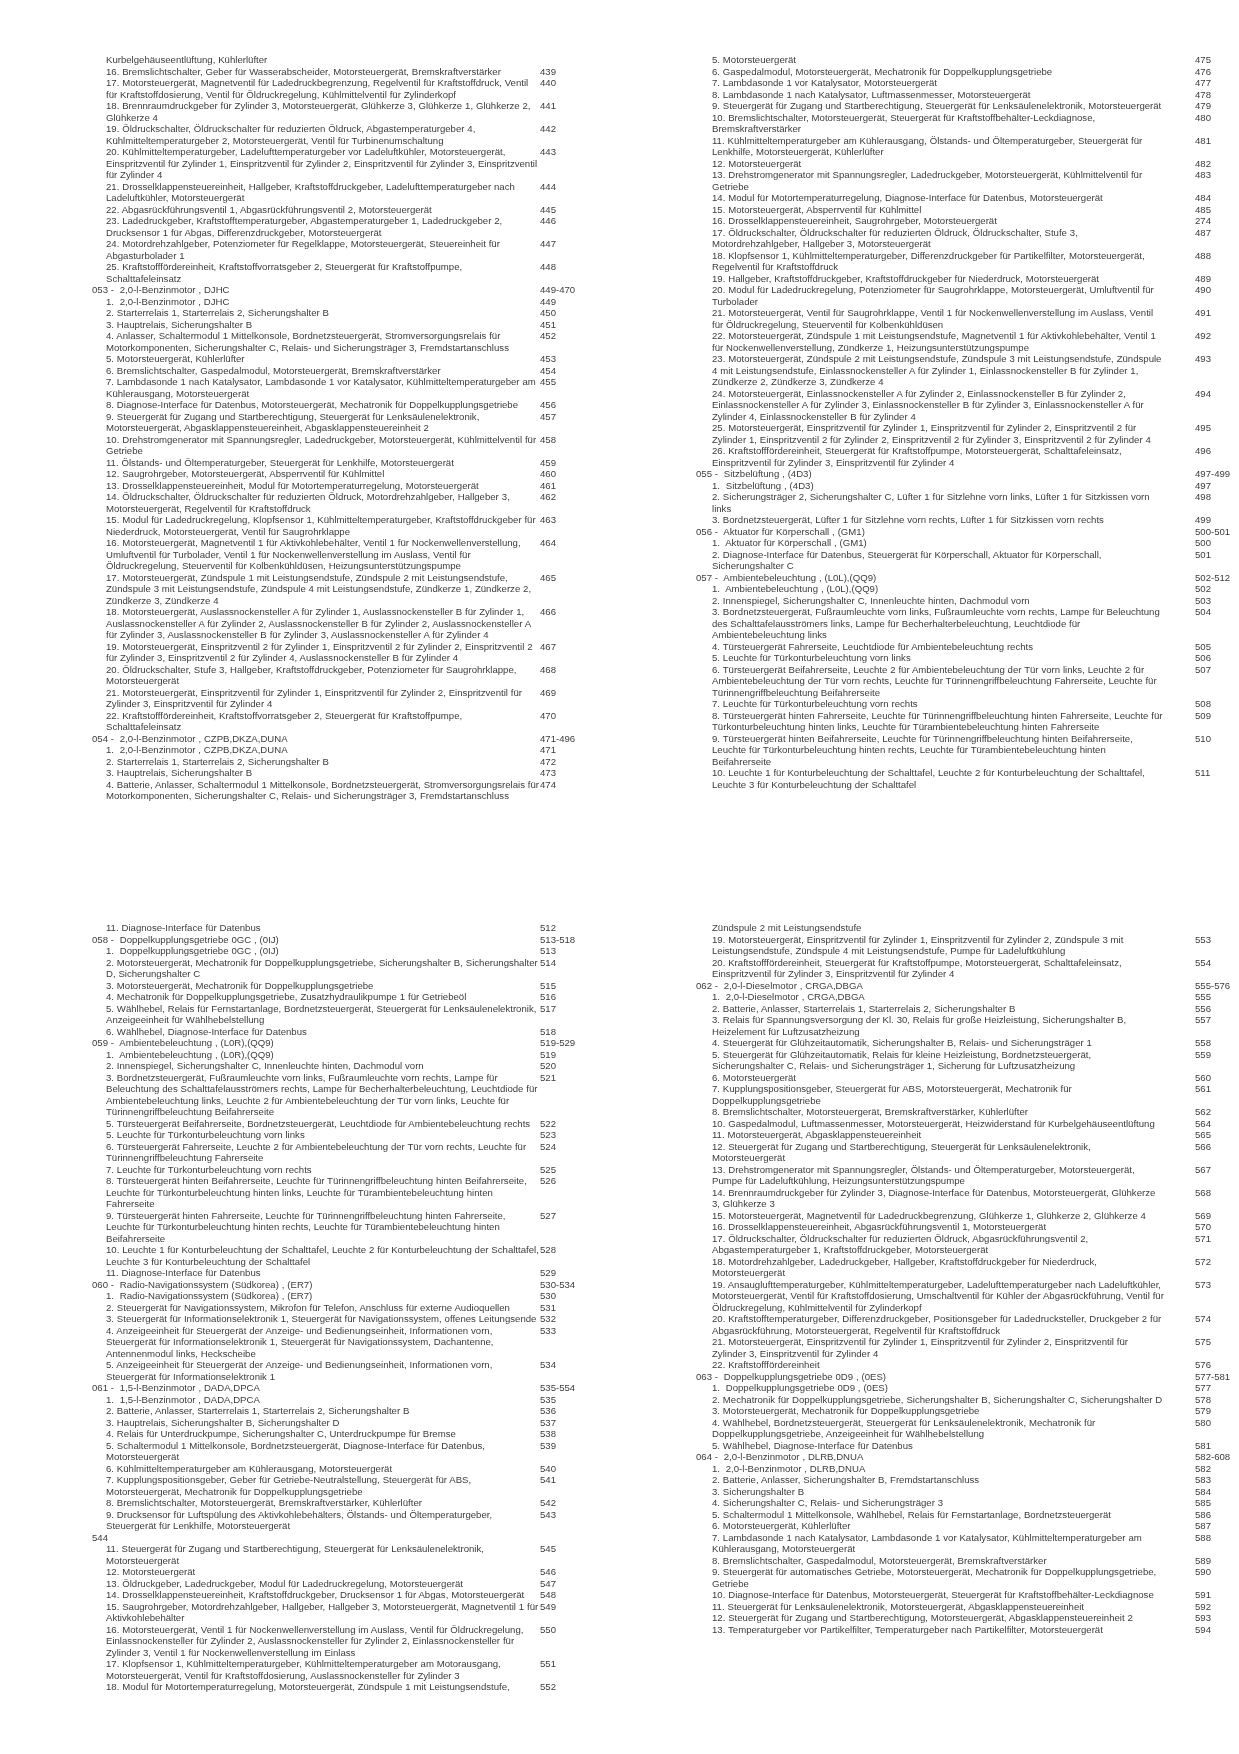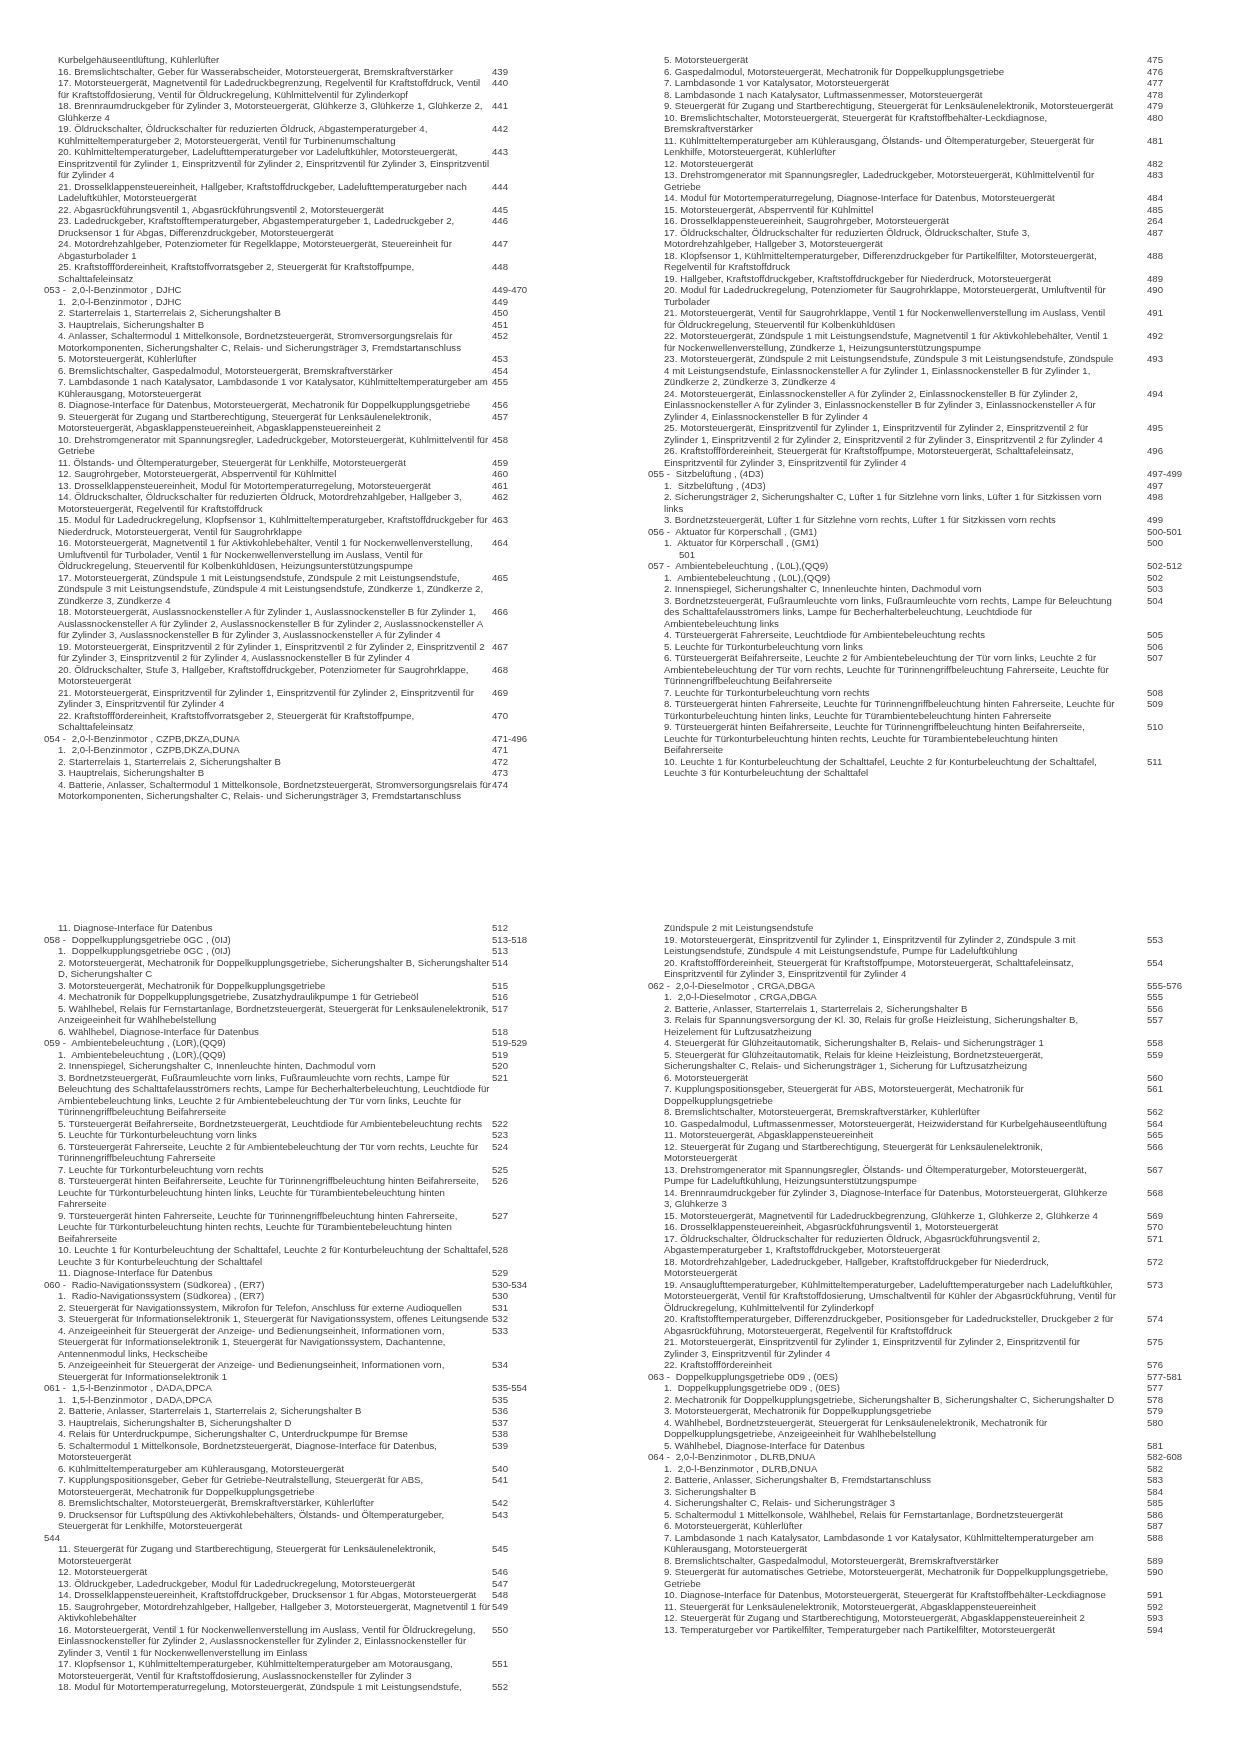--- a/index.html
+++ b/index.html
@@ -10,21 +10,21 @@
     font-size: 9.6px;
     line-height: 11.5px;
     color: #3c3c3c;
     position: relative;
     overflow: hidden;
   }
   .page { position: absolute; inset: 0; }
   .half { position: absolute; left: 0; width: 1239px; }
   #half-0 { top: 54px; }
   #half-1 { top: 922px; }
-  .col { position: absolute; top: 0; }
+  .col { position: absolute; top: 0; margin-left: 48px; }
   .col-left  { left: 44px;  width: 545px; }
   .col-right { left: 648px; width: 560px; }
   .entry { display: flex; align-items: flex-start; }
   .txt { white-space: pre-wrap; word-spacing: 0.2px; }
   .col-left  .txt { flex: 0 0 448px; box-sizing: border-box; }
   .col-right .txt { flex: 0 0 468px; box-sizing: border-box; }
   .col-left  .entry.item .txt, .col-left  .entry.cont .txt { padding-left: 14px; }
   .col-right .entry.item .txt, .col-right .entry.cont .txt { padding-left: 16px; }
   .pg { white-space: nowrap; }
   .col-right .pg { margin-left: 31px; }
@@ -232,21 +232,21 @@
         <div class="entry item">
           <div class="txt">14. Modul für Motortemperaturregelung, Diagnose-Interface für Datenbus, Motorsteuergerät</div>
           <div class="pg">484</div>
         </div>
         <div class="entry item">
           <div class="txt">15. Motorsteuergerät, Absperrventil für Kühlmittel</div>
           <div class="pg">485</div>
         </div>
         <div class="entry item">
           <div class="txt">16. Drosselklappensteuereinheit, Saugrohrgeber, Motorsteuergerät</div>
-          <div class="pg">264</div>
+          <div class="pg">274</div>
         </div>
         <div class="entry item">
           <div class="txt">17. Öldruckschalter, Öldruckschalter für reduzierten Öldruck, Öldruckschalter, Stufe 3, Motordrehzahlgeber, Hallgeber 3, Motorsteuergerät</div>
           <div class="pg">487</div>
         </div>
         <div class="entry item">
           <div class="txt">18. Klopfsensor 1, Kühlmitteltemperaturgeber, Differenzdruckgeber für Partikelfilter, Motorsteuergerät, Regelventil für Kraftstoffdruck</div>
           <div class="pg">488</div>
         </div>
         <div class="entry item">
@@ -299,20 +299,21 @@
         </div>
         <div class="entry section">
           <div class="txt">056 -  Aktuator für Körperschall , (GM1)</div>
           <div class="pg">500-501</div>
         </div>
         <div class="entry item">
           <div class="txt">1.  Aktuator für Körperschall , (GM1)</div>
           <div class="pg">500</div>
         </div>
         <div class="entry item">
+          <div class="txt">2. Diagnose-Interface für Datenbus, Steuergerät für Körperschall, Aktuator für Körperschall, Sicherungshalter C</div>
           <div class="pg">501</div>
         </div>
         <div class="entry section">
           <div class="txt">057 -  Ambientebeleuchtung , (L0L),(QQ9)</div>
           <div class="pg">502-512</div>
         </div>
         <div class="entry item">
           <div class="txt">1.  Ambientebeleuchtung , (L0L),(QQ9)</div>
           <div class="pg">502</div>
         </div>

